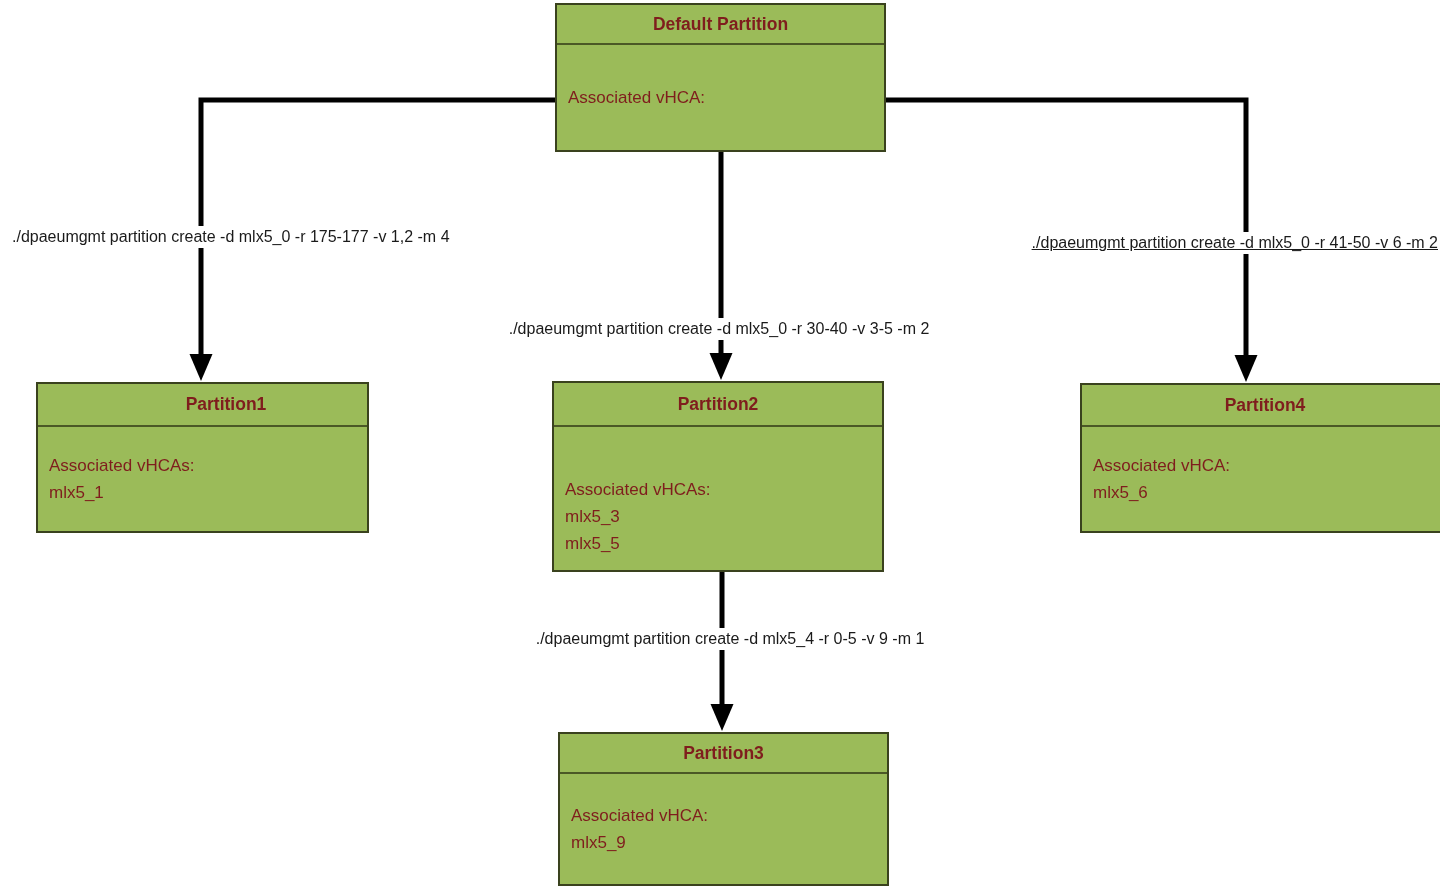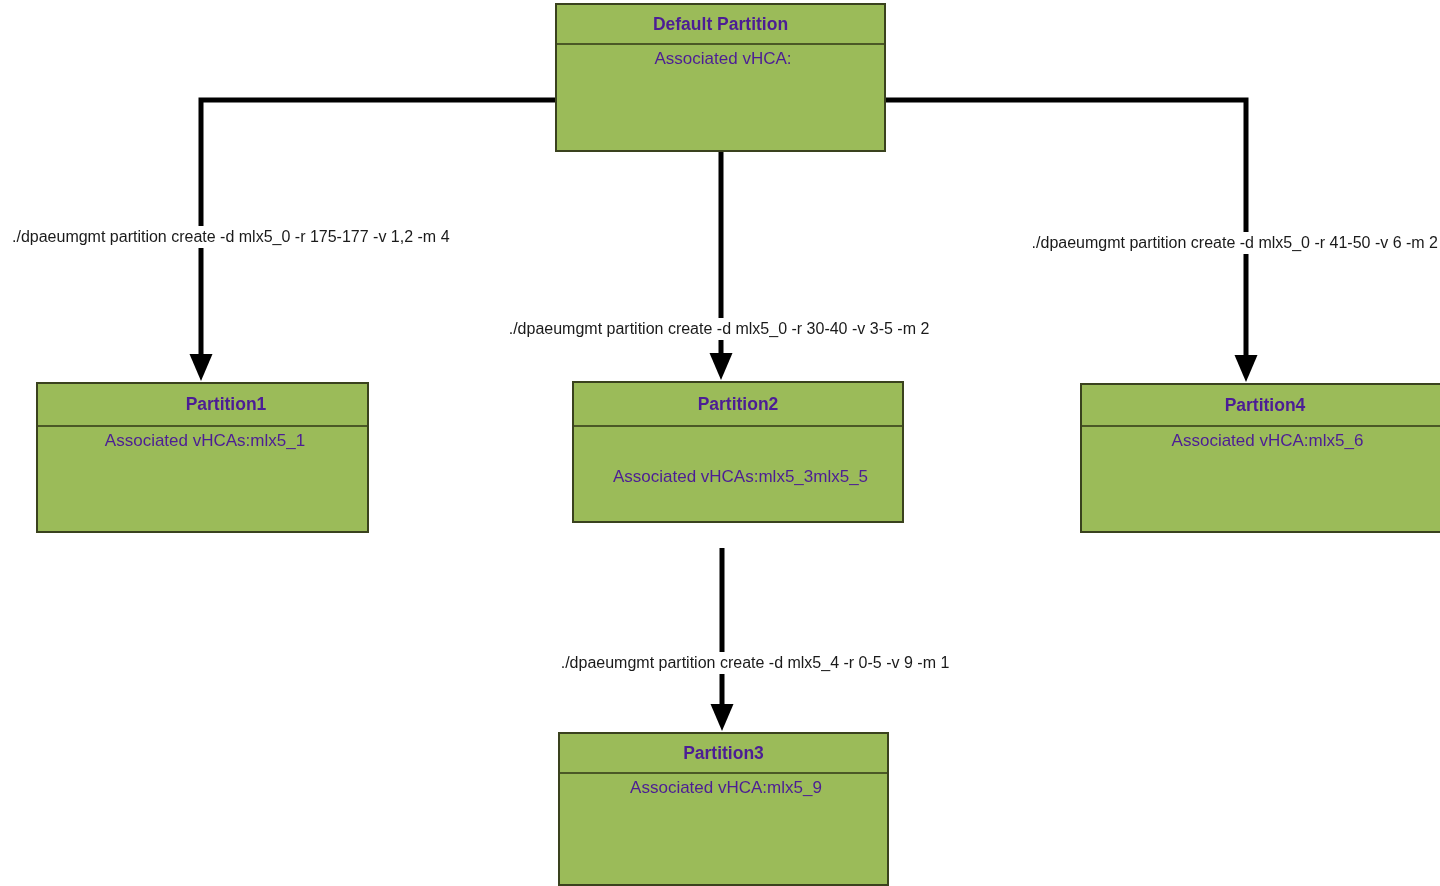--- a/index.html
+++ b/index.html
@@ -31,61 +31,61 @@
     background: #ffffff;
     white-space: nowrap;
     padding: 0 2px;
   }
   .node {
     position: absolute;
     z-index: 3;
     box-sizing: border-box;
     background: #9bbb59;
     border: 2px solid #3a421e;
-    color: #4c1d95;
+    color: #7f1d1d;
     display: flex;
     flex-direction: column;
   }
   .node-header {
     box-sizing: border-box;
     border-bottom: 2px solid #4b5826;
     display: flex;
     align-items: center;
     justify-content: center;
     font-weight: bold;
     font-size: 17.5px;
     flex: 0 0 auto;
   }
   .node-body {
     flex: 1 1 auto;
     display: flex;
-    flex-direction: row;
+    flex-direction: column;
     justify-content: center;
     padding-left: 11px;
     padding-right: 6px;
     font-size: 17px;
     line-height: 27px;
   }
   
   .node-default { left: 555px; top: 3px;   width: 331px; height: 149px; }
   .node-default .node-header { height: 40px; }
   .node-default .node-body   { line-height: 28px; }
   .node-p1      { left: 36px;  top: 382px; width: 333px; height: 151px; }
   .node-p1 .node-header { height: 43px; padding-left: 47px; }
-  .node-p2      { left: 572px; top: 381px; width: 332px; height: 142px; gap: 36px; }
+  .node-p2      { left: 552px; top: 381px; width: 332px; height: 191px; gap: 36px; }
   .node-p2 .node-header { height: 44px; }
   .node-p4      { left: 1080px; top: 383px; width: 370px; height: 150px; }
   .node-p4 .node-header { height: 42px; }
   .node-p3      { left: 558px; top: 732px; width: 331px; height: 154px; }
   .node-p3 .node-header { height: 40px; }
   
   .edge-label-1 { left: 0px; top: 226px; padding-left: 12px; }
   .edge-label-2 { left: 719px; top: 318px; transform: translateX(-50%); }
-  .edge-label-3 { right: 0px; top: 232px; }
-  .edge-label-4 { left: 755px; top: 628px; transform: translateX(-50%); margin-top: 24px; }
+  .edge-label-3 { right: 0px; top: 232px; text-decoration: underline; }
+  .edge-label-4 { left: 730px; top: 628px; transform: translateX(-50%); }
 </style>
 </head>
 <body>
 
 <div class="canvas">
 
   <svg class="connectors" viewBox="0 0 1440 886" xmlns="http://www.w3.org/2000/svg">
 
     <g>
       <path d="M 555 100 H 201 V 356" fill="none" stroke="#000000" stroke-width="5"></path>

